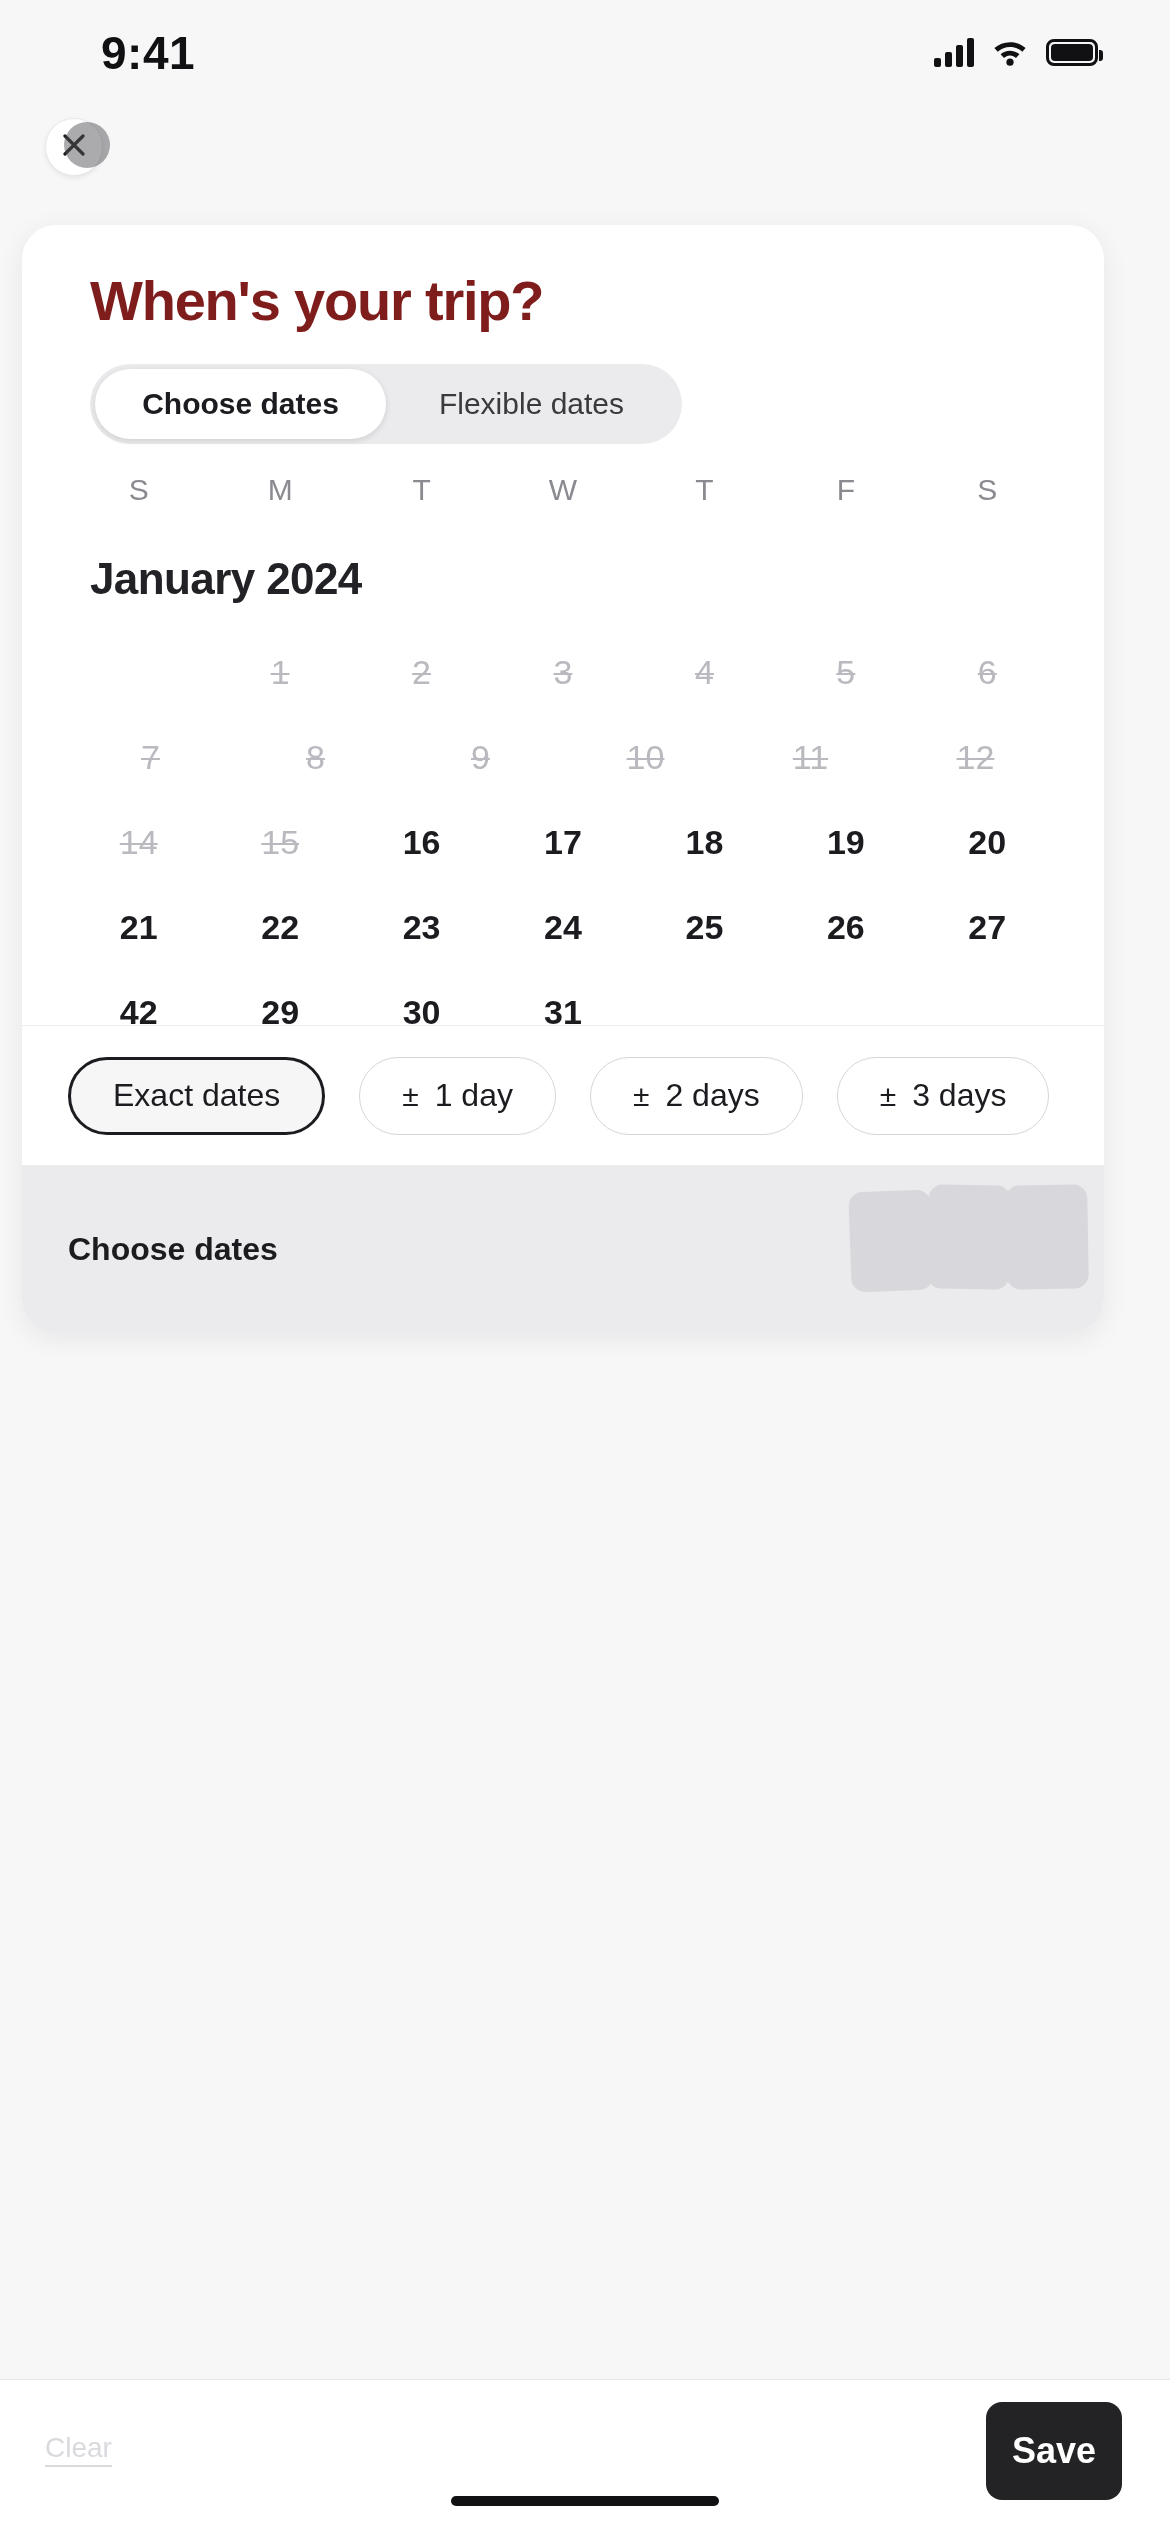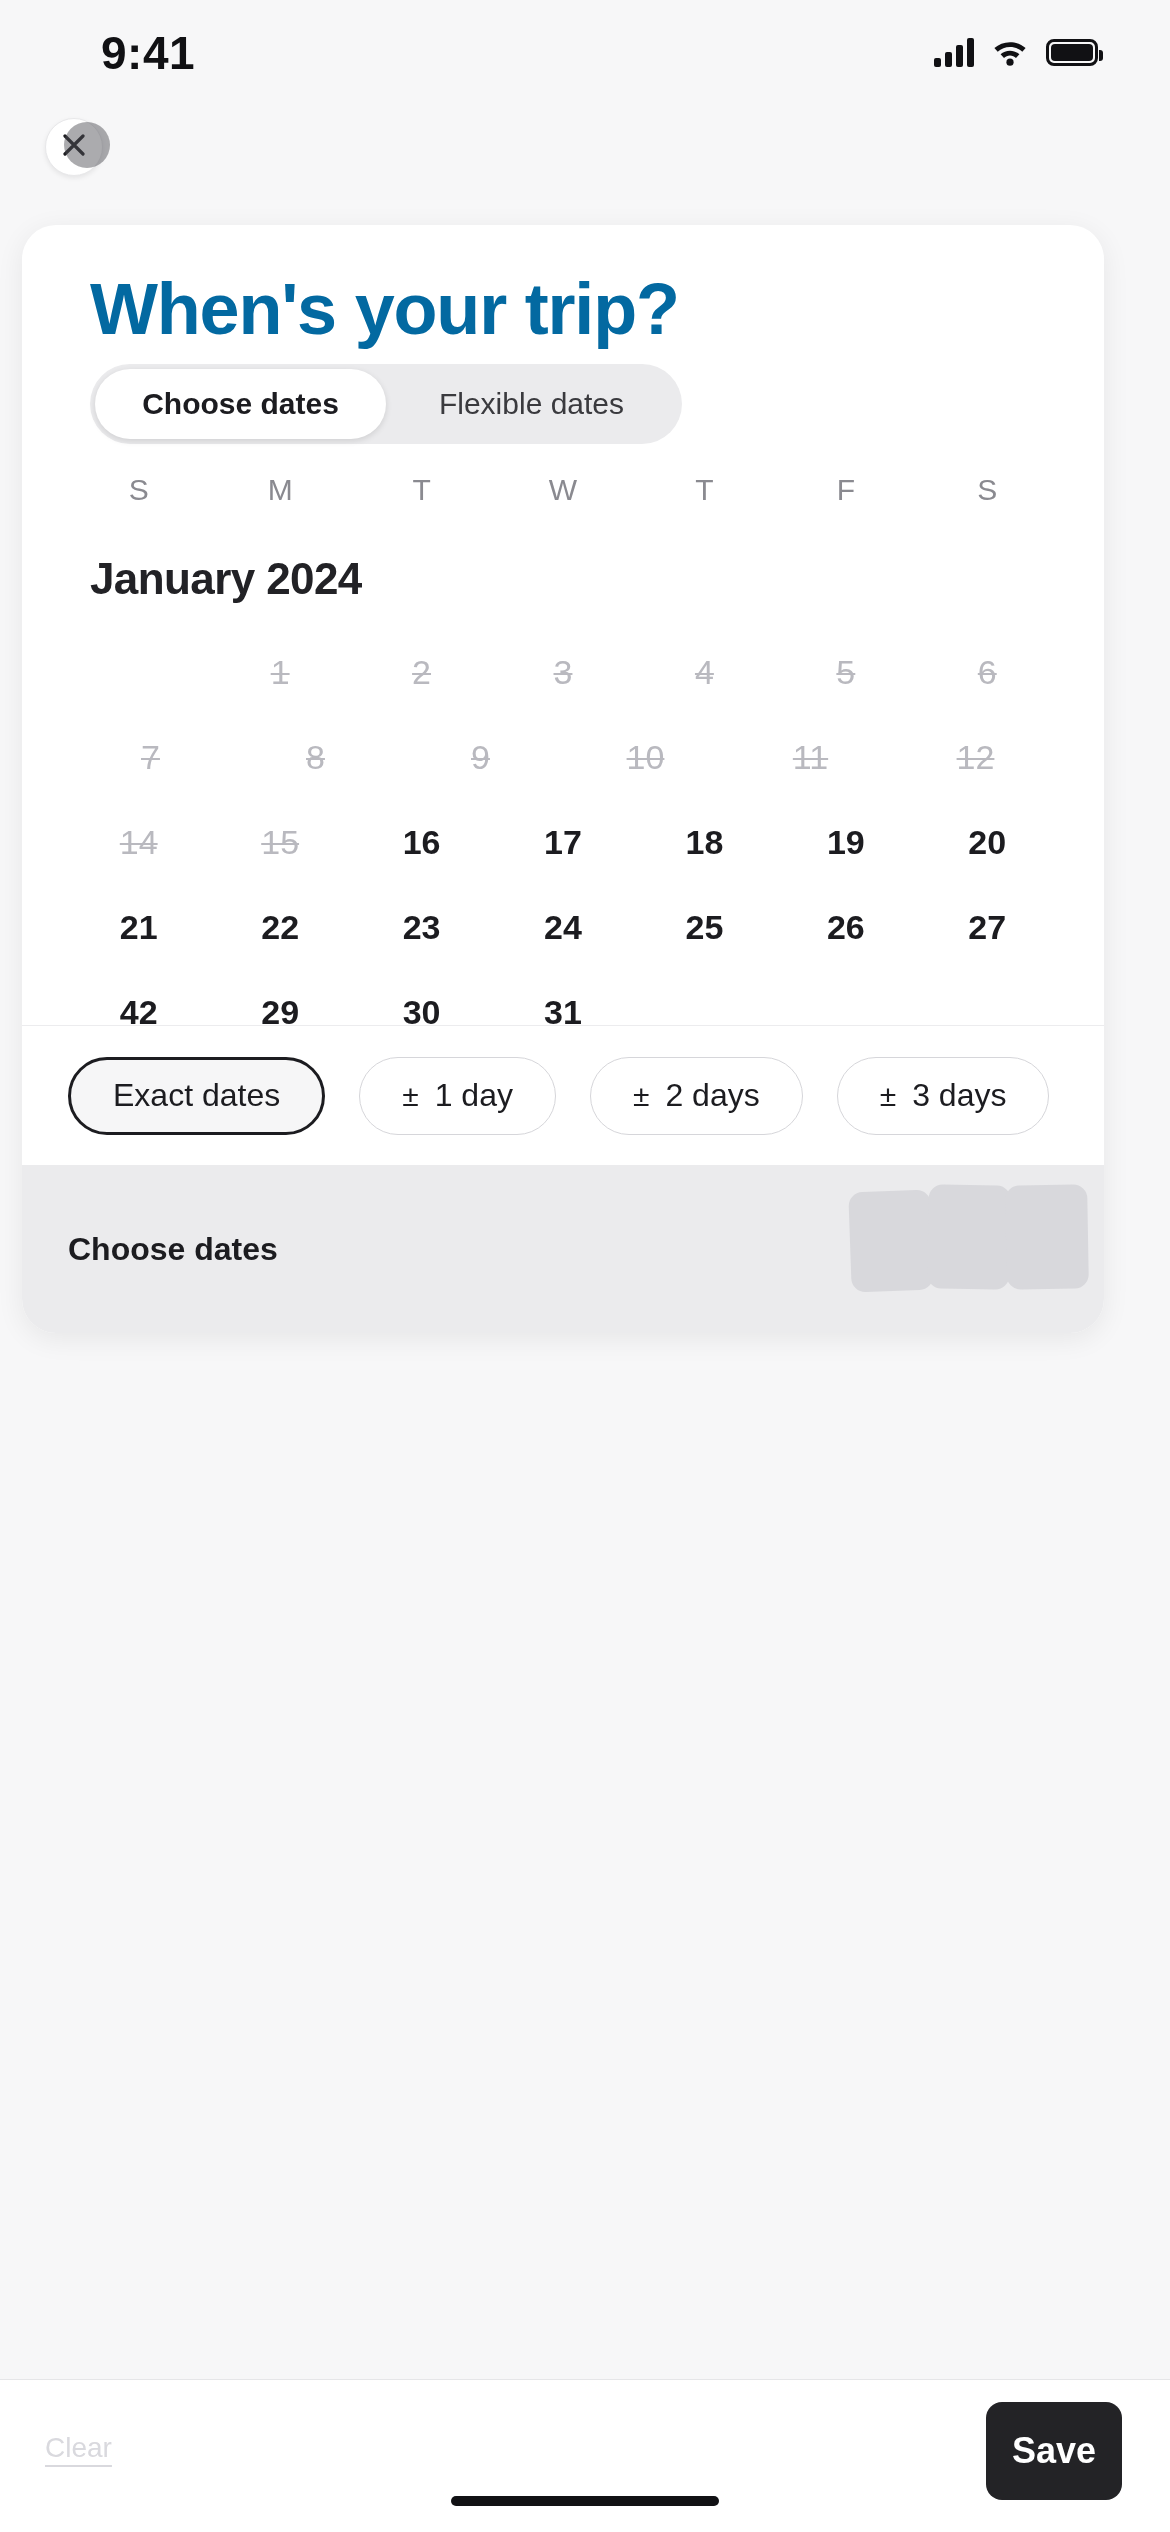--- a/index.html
+++ b/index.html
@@ -67,21 +67,21 @@
   #sheet {
     position:absolute; left:22px; top:225px;
     width:1082px; height:1108px;
     background:#ffffff;
     border-radius:34px;
     box-shadow:0 6px 28px rgba(0,0,0,0.07);
     overflow:hidden;
   }
   #sheet-title {
     position:absolute; left:68px; top:43px;
-    font-size:72px; font-weight:700; color:#0369a1;
+    font-size:56px; font-weight:700; color:#7f1d1d;
     letter-spacing:-1.2px;
   }
 
   
   #date-mode-toggle {
     position:absolute; left:68px; top:139px;
     width:592px; height:80px;
     background:#ebebed; border-radius:40px;
     display:flex; align-items:center;
     padding:5px;

